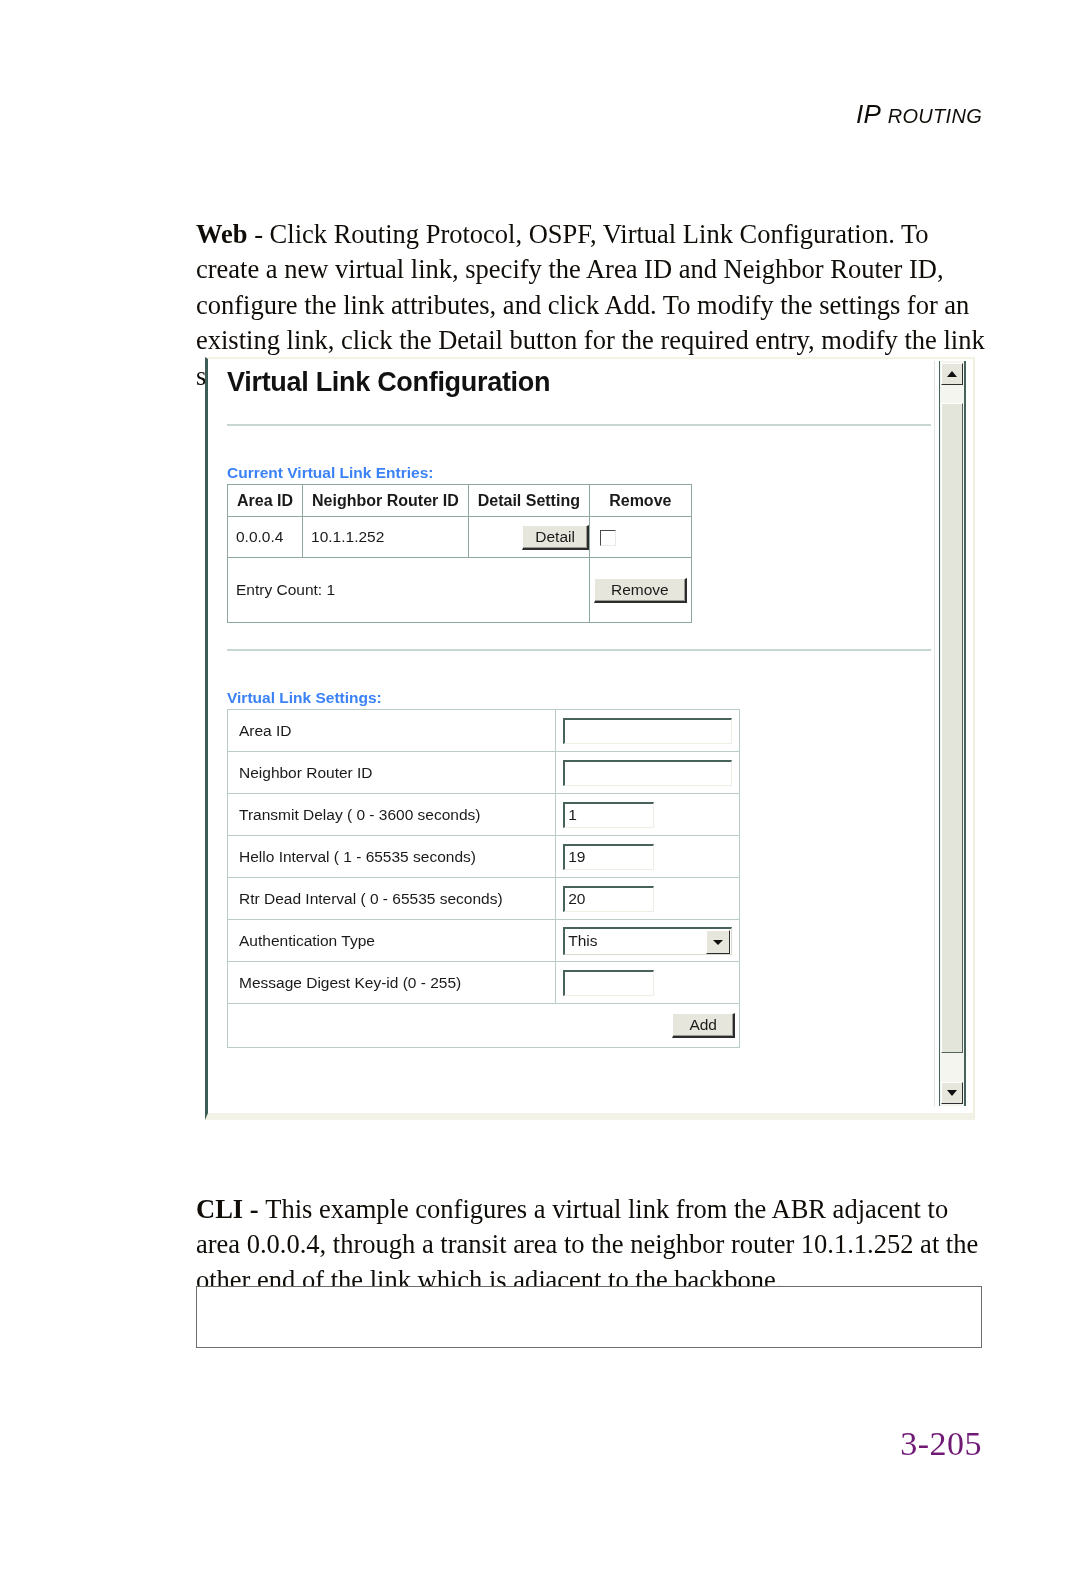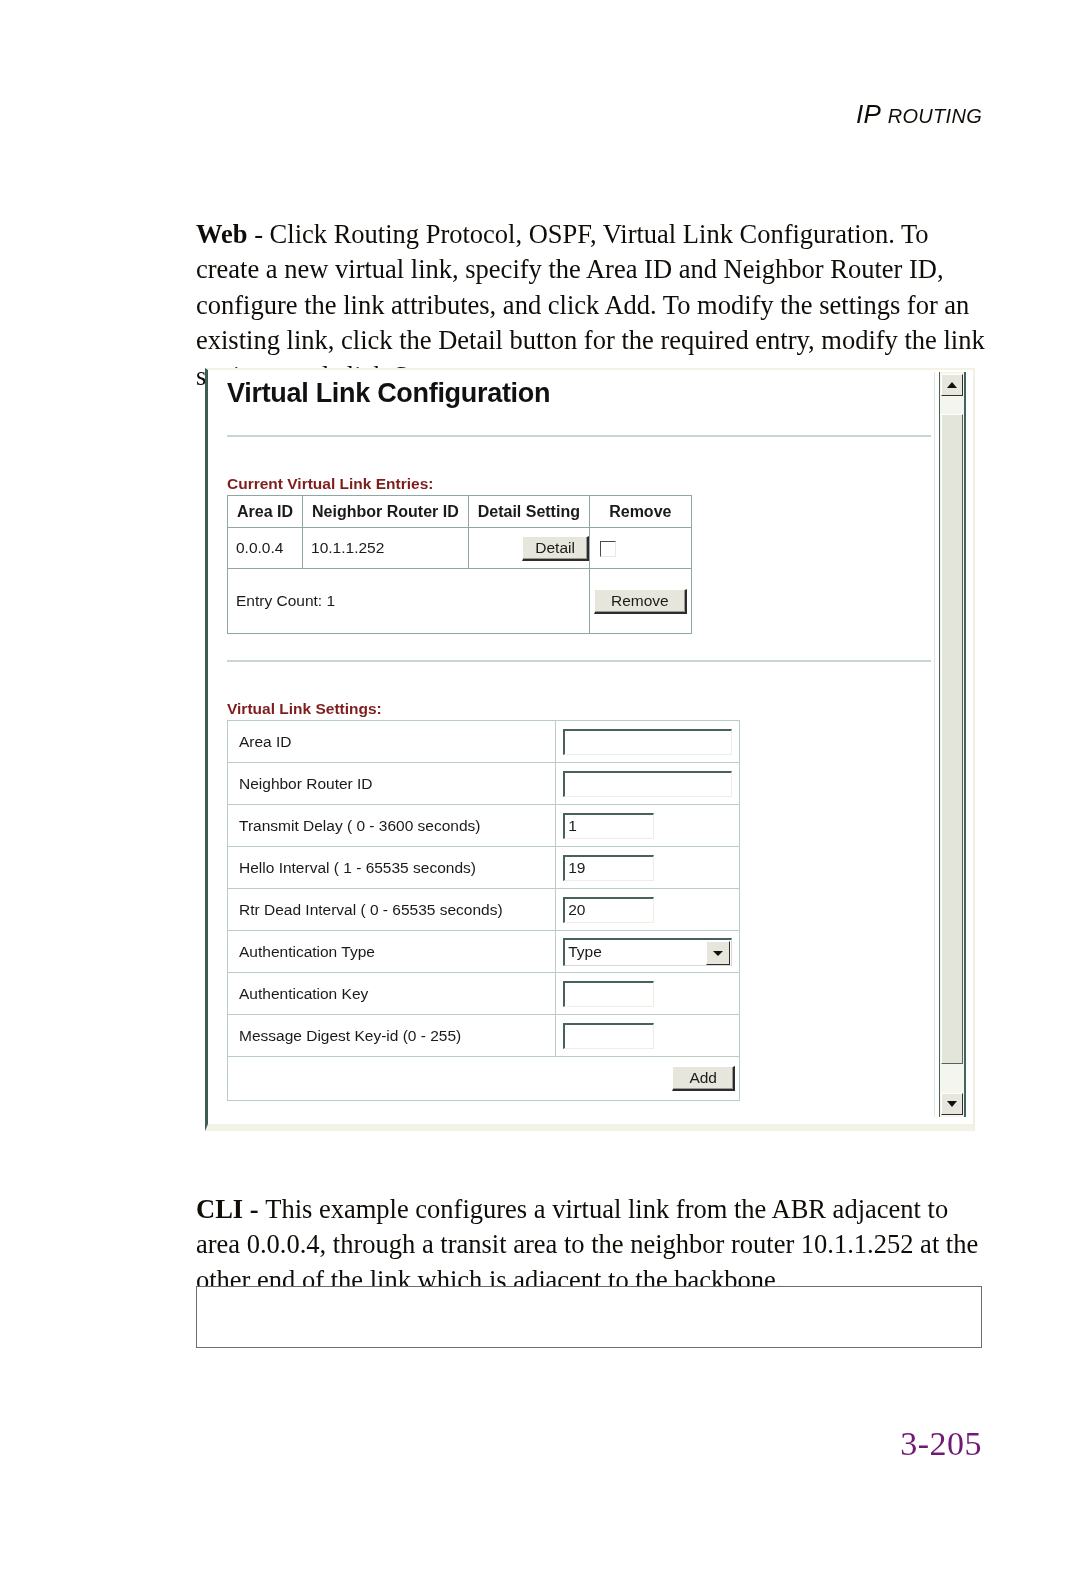--- a/index.html
+++ b/index.html
@@ -43,21 +43,21 @@
   }
   .body-para b { font-weight: bold; }
 
   #para-web  { top: 190px; }
   #para-cli  { top: 1165px; }
 
   
   .screenshot {
     position: absolute;
     left: 205px;
-    top: 368px;
+    top: 357px;
     width: 770px;
     height: 763px;
     background: #ffffff;
     box-sizing: border-box;
   }
   .sshot-outer {
     position: absolute;
     inset: 0;
     border-left: 3px solid #3e5c56;
     border-top: 2px solid #f3f2e3;
@@ -106,21 +106,21 @@
     background: #c8d6d0;
   }
   #hrule-1 { top: 63px; }
   #hrule-2 { top: 288px; }
 
   .section-label {
     position: absolute;
     font-family: "Liberation Sans", sans-serif;
     font-weight: bold;
     font-size: 15.5px;
-    color: #7f1d1d;
+    color: #3b82f6;
     white-space: nowrap;
   }
   #lbl-entries  { left: 16px; top: 103px; }
   #lbl-settings { left: 16px; top: 328px; }
 
   
   .entries-table {
     position: absolute;
     left: 16px;
     top: 123px;
@@ -471,27 +471,21 @@
           </tr>
           <tr>
             <td class="lbl">Rtr Dead Interval ( 0 - 65535 seconds)</td>
             <td class="fld">
               <span class="ti short">20</span>
             </td>
           </tr>
           <tr>
             <td class="lbl">Authentication Type</td>
             <td class="fld">
-              <span class="sel"><span>Type</span><span class="arrowbox"></span></span>
-            </td>
-          </tr>
-          <tr>
-            <td class="lbl">Authentication Key</td>
-            <td class="fld">
-              <span class="ti short"></span>
+              <span class="sel"><span>This</span><span class="arrowbox"></span></span>
             </td>
           </tr>
           <tr>
             <td class="lbl">Message Digest Key-id (0 - 255)</td>
             <td class="fld">
               <span class="ti short"></span>
             </td>
           </tr>
           <tr class="add-row">
             <td colspan="2">

